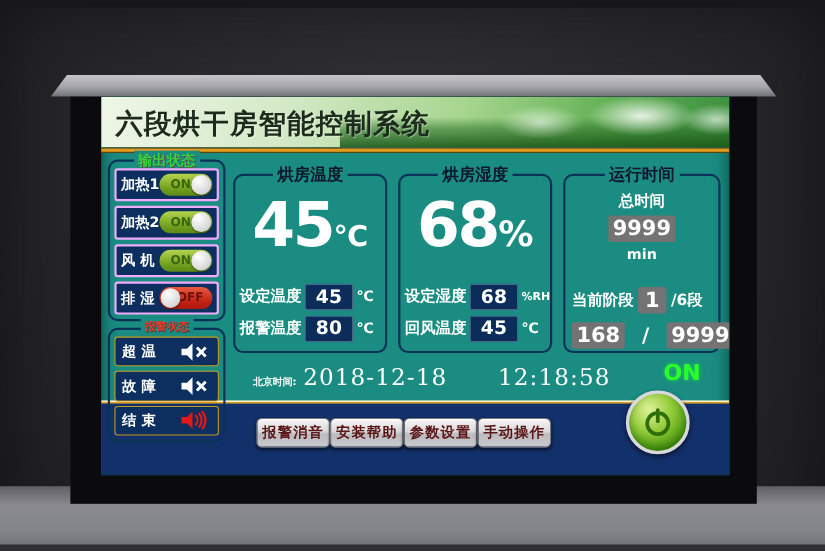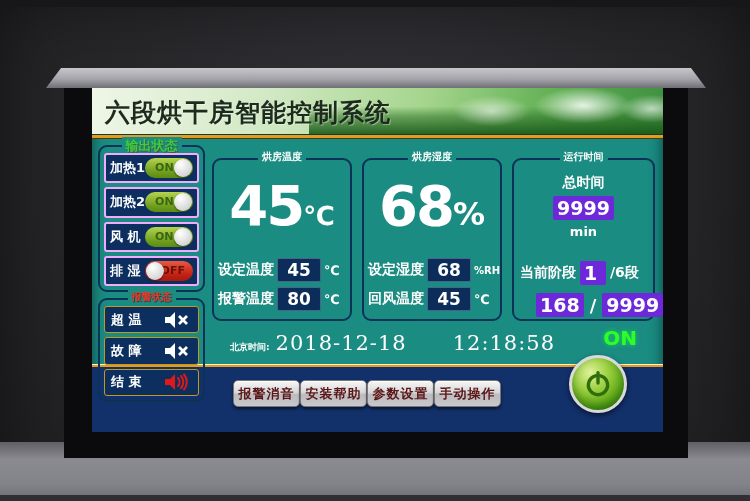--- a/index.html
+++ b/index.html
@@ -37,21 +37,21 @@
   .bottom-bar{position:absolute;left:0;top:279px;width:571px;height:65px;background:#12306a;z-index:1;}
   .divider2{position:absolute;left:0;top:276px;width:571px;height:3px;z-index:1;
     background:linear-gradient(#f7f2c8 0 34%, #e69b1e 34% 100%);}
 
   
   .panel{position:absolute;border:2px solid #0b3358;border-radius:9px;z-index:2;}
   .panel-legend{position:absolute;top:-10px;left:50%;transform:translateX(-50%);
     background:#1a8c82;padding:0 4px;font-weight:bold;white-space:nowrap;}
   .legend-green{color:#35d23a;font-size:13px;text-shadow:1px 1px 0 rgba(140,30,30,.55);}
   .legend-red{color:#e8382a;font-size:10px;text-shadow:1px 1px 0 rgba(60,10,10,.55);}
-  .legend-navy{color:#ffffff;font-size:10px;}
+  .legend-navy{color:#0f172a;font-size:15px;}
 
   
   .io-rows{position:absolute;inset:6px 4px 4px 4px;display:flex;flex-direction:column;gap:4px;}
   .io-row{flex:1;background:#0d2f60;border:2px solid #f0abfc;border-radius:3px;
     display:flex;align-items:center;justify-content:space-between;padding:0 4px;}
   .io-label{color:#fff;font-weight:bold;font-size:13px;white-space:nowrap;}
 
   .toggle{position:relative;width:48px;height:20px;border-radius:10px;flex:none;}
   .toggle.on{background:linear-gradient(#b5d44e, #6f9e1e 70%, #5d8a16);}
   .toggle.off{background:linear-gradient(#e85a40, #c02012 70%, #a81a0e);}
@@ -76,27 +76,27 @@
   .meas-label{color:#fff;font-weight:bold;font-size:14px;white-space:nowrap;}
   .val-box{min-width:44px;height:24px;background:#0c2c5a;border:1px solid #46648c;border-radius:2px;
     color:#fff;font-weight:bold;font-size:17px;text-align:center;line-height:22px;}
   .meas-unit{color:#fff;font-size:13px;font-weight:bold;}
   .meas-unit.small{font-size:10px;}
 
   
   .rt-content{position:absolute;inset:10px 6px 6px 6px;display:flex;flex-direction:column;color:#fff;}
   .rt-row{display:flex;align-items:center;gap:4px;}
   .rt-label{font-weight:bold;font-size:14px;white-space:nowrap;}
-  .blk-box{background:#6d28d9;color:#fff;font-weight:bold;font-size:19px;line-height:24px;
-    padding:0 4px;border-radius:2px;}
+  .blk-box{background:#737373;color:#fff;font-weight:bold;font-size:19px;line-height:24px;
+    padding:0 4px;border-radius:2px;text-align:center;}
   .rt-unit{font-weight:bold;font-size:13px;}
   .rt-row1{margin-top:4px;flex-direction:column;}
   .rt-row2{margin-top:22px;}
   .rt-row3{margin-top:22px;font-weight:bold;font-size:15px;}
-  .rt-row4{margin-top:8px;gap:6px;margin-left:16px;}
+  .rt-row4{margin-top:8px;gap:16px;}
   .rt-sep{font-weight:bold;font-size:18px;}
 
   
   .clock{position:absolute;left:138px;top:243px;display:flex;align-items:baseline;color:#fff;z-index:2;}
   .clock-label{font-size:9px;font-weight:bold;margin-right:6px;}
   .clock-date,.clock-time{font-family:"DejaVu Serif",serif;font-size:21px;letter-spacing:1px;}
   .clock-time{margin-left:46px;}
 
   
   .on-label{position:absolute;left:497px;top:238px;width:62px;text-align:center;z-index:3;

